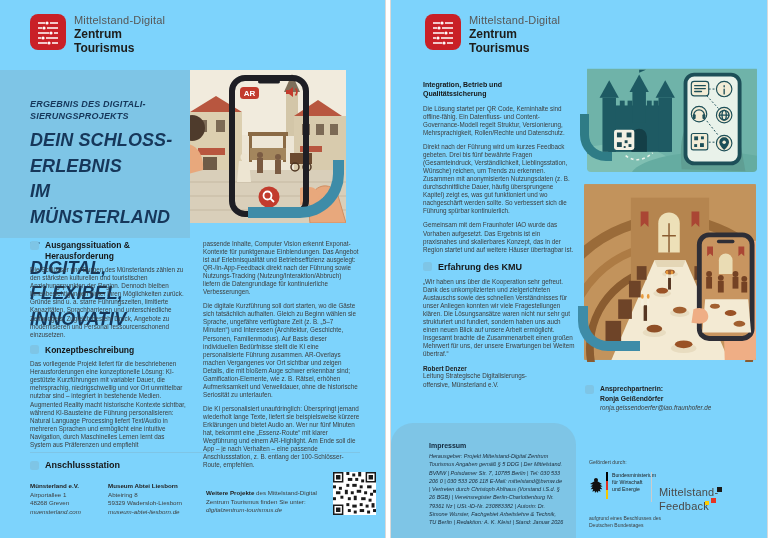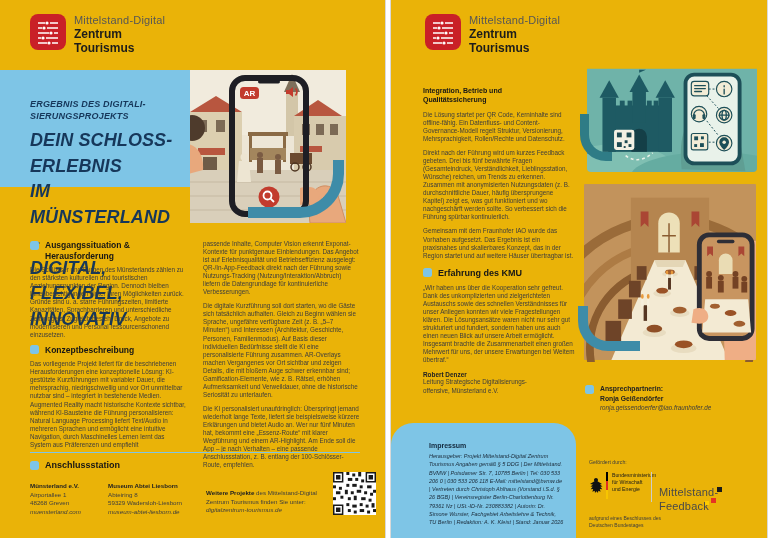--- a/index.html
+++ b/index.html
@@ -1,31 +1,31 @@
 <!DOCTYPE html>
 <html><head>
 <meta charset="utf-8">
 <style>
   * { margin:0; padding:0; box-sizing:border-box; }
   html,body { background:#fff; }
   body { font-family:"Liberation Sans", sans-serif; color:#3d3d3d; }
   .canvas { position:relative; width:768px; height:538px; background:#fff; overflow:hidden; }
-  .page { position:absolute; top:0; height:538px; background:#eab308; }
+  .page { position:absolute; top:0; height:538px; background:#7dd3fc; }
   .page-left { left:0; width:386px; border-right:1px solid #d9d9d9; }
   .page-right { left:390px; width:378px; border-left:1px solid #d9d9d9; border-right:1px solid #d9d9d9; }
   .pre { white-space:pre-line; }
 
   
   .brand { position:absolute; display:flex; gap:8px; align-items:flex-start; }
   .brand-mark { width:36px; height:36px; background:#C92027; border-radius:8px; flex-shrink:0; }
   .brand-l1 { font-size:11px; color:#575756; letter-spacing:.2px; margin-bottom:1px; }
   .brand-l2, .brand-l3 { font-size:12px; font-weight:bold; color:#1d1d1b; line-height:1.18; }
 
   
-  .banner-blue { position:absolute; left:0; top:70px; width:190px; height:117px; background:#7EC5E6; }
+  .banner-blue { position:absolute; left:0; top:70px; width:190px; height:168px; background:#7EC5E6; }
   .kicker { position:absolute; left:30px; top:28px; font-size:9px; font-weight:bold; font-style:italic; color:#16375A; line-height:1.35; letter-spacing:.2px; }
   .banner-title { position:absolute; left:30px; top:58px; width:152px; font-size:18px; font-weight:bold; font-style:italic; color:#16375A; line-height:1.42; letter-spacing:.1px; }
   .banner-art { position:absolute; left:190px; top:70px; width:156px; height:153px; }
   .corner { position:absolute; }
   .corner-left-art { left:248px; top:160px; width:96px; height:58px; border-right:11px solid #3E8CA8; border-bottom:11px solid #3E8CA8; border-bottom-right-radius:44px; }
 
   
   .cols { position:absolute; left:30px; top:240px; width:330px; display:flex; gap:16px; }
   .col { width:161px; }
   .sec { display:flex; align-items:flex-start; font-size:8.5px; font-weight:bold; color:#161616; line-height:1.25; margin-bottom:5px; }
@@ -40,21 +40,21 @@
   .company .cname { font-weight:bold; color:#222; }
   .company .cweb { font-style:italic; }
   .c1 { width:78px; }
   .c2 { width:98px; }
   .c3 { width:122px; margin-top:7px; font-size:6.2px; line-height:1.4; }
   .c3 b { color:#222; }
   .c3 i { font-style:italic; }
   .qr-big { position:absolute; left:333px; top:472px; width:43px; height:43px; }
 
   
-  .r-col { position:absolute; left:32px; top:86px; width:152px; }
+  .r-col { position:absolute; left:32px; top:80px; width:152px; }
   .r-head { font-size:7px; font-weight:bold; color:#161616; line-height:1.35; margin-bottom:6px; }
   .kmu-head { font-size:9px; margin-top:8px; }
   .quote-name { font-size:6.4px; font-weight:bold; color:#222; margin-top:7px; }
   .quote-role { font-size:6.3px; line-height:1.35; }
   .img1 { position:absolute; left:196px; top:66px; width:170px; height:106px; border-radius:4px; overflow:hidden; }
   .img2 { position:absolute; left:193px; top:182px; width:172px; height:180px; border-radius:4px; overflow:hidden; }
   .corner-img1 { left:189px; top:114px; width:32px; height:47px; border-left:9px solid #2F7C86; border-bottom:9px solid #2F7C86; border-bottom-left-radius:26px; }
   .corner-img2 { left:187px; top:306px; width:62px; height:45px; border-left:10px solid #3E8CA8; border-bottom:10px solid #3E8CA8; border-bottom-left-radius:30px; }
   .contact { position:absolute; left:194px; top:384px; display:flex; }
   .contact .bullet { margin-top:1px; }

